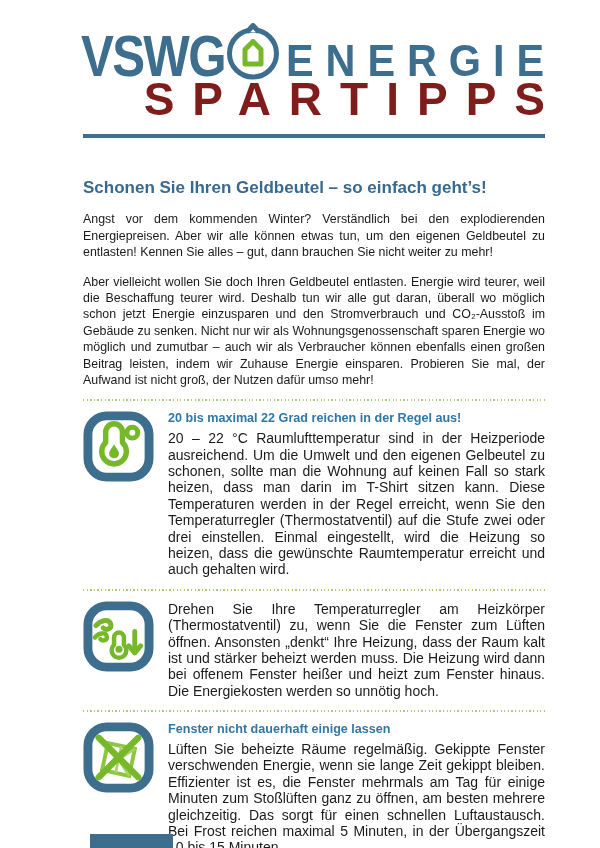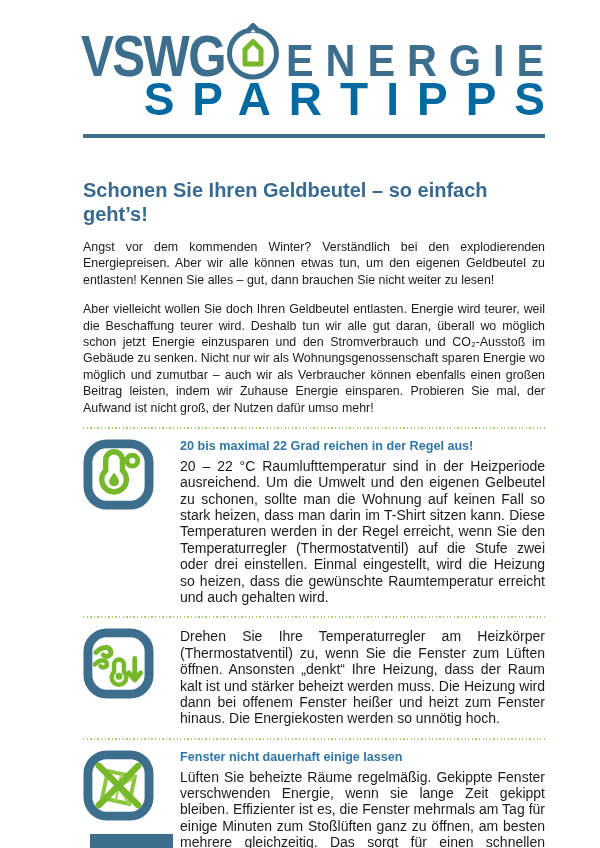--- a/index.html
+++ b/index.html
@@ -19,33 +19,33 @@
   }
   .logo-mark{position:absolute;left:196px;top:23px;width:58px;height:58px;}
   .brand-energie{
     position:absolute;left:258px;top:38px;
     font-size:45px;font-weight:bold;color:#3e6e8e;
     letter-spacing:13px;line-height:1;white-space:nowrap;
     display:inline-block;transform:scaleX(0.92);transform-origin:left top;
   }
   .brand-spartipps{
     position:absolute;right:55px;top:76px;
-    font-size:46px;font-weight:bold;color:#0369a1;
+    font-size:46px;font-weight:bold;color:#7f1d1d;
     letter-spacing:18px;margin-right:-18px;line-height:1;white-space:nowrap;
   }
   .header-rule{position:absolute;left:55px;right:55px;top:134px;height:4px;background:#3e6e8e;}
   
   .content{padding:0 55px;}
-  .main-heading{font-size:20px;font-weight:bold;color:#38698e;margin:39px 0 0;line-height:1.2;}
+  .main-heading{font-size:17px;font-weight:bold;color:#38698e;margin:39px 0 0;line-height:1.2;}
   .intro-par{font-size:12.4px;line-height:16.4px;text-align:justify;margin:13px 0 0;}
   .dotted-sep{
     height:2px;margin-top:11px;
     background:repeating-linear-gradient(90deg,#a9cd77 0,#a9cd77 1.3px,transparent 1.3px,transparent 3.6px);
   }
-  .tip{display:flex;gap:26px;padding-top:10px;align-items:flex-start;}
+  .tip{display:flex;gap:14px;padding-top:10px;align-items:flex-start;}
   .tip-icon{width:71px;height:71px;flex:none;}
   .tip-text{flex:1;min-width:0;}
   .tip-title{font-size:12.6px;font-weight:bold;color:#3077a5;margin:0 0 3px;line-height:1.25;}
   .tip-body{font-size:14px;line-height:16.4px;text-align:justify;margin:0;}
   
   .footer-bar{position:absolute;left:62px;top:834px;width:83px;height:14px;background:#3e6e8e;}
 </style>
 </head>
 <body>
 
@@ -58,21 +58,21 @@
       <path d="M23 9 L29 2.5 L35 9" fill="#ffffff" stroke="#3e6e8e" stroke-width="5" stroke-linejoin="round"></path>
       <path d="M21 41 V26.5 L29 18.5 L37 26.5 V41 Z" fill="none" stroke="#76b82a" stroke-width="5" stroke-linejoin="round"></path>
     </svg>
     <span class="brand-energie">ENERGIE</span>
     <span class="brand-spartipps">SPARTIPPS</span>
     <div class="header-rule"></div>
   </div>
 
   <div class="content">
     <h1 class="main-heading">Schonen Sie Ihren Geldbeutel – so einfach geht’s!</h1>
-    <p class="intro-par">Angst vor dem kommenden Winter? Verständlich bei den explodierenden Energiepreisen. Aber wir alle können etwas tun, um den eigenen Geldbeutel zu entlasten! Kennen Sie alles – gut, dann brauchen Sie nicht weiter zu lesen!</p>
+    <p class="intro-par">Angst vor dem kommenden Winter? Verständlich bei den explodierenden Energiepreisen. Aber wir alle können etwas tun, um den eigenen Geldbeutel zu entlasten! Kennen Sie alles – gut, dann brauchen Sie nicht weiter zu mehr!</p>
     <p class="intro-par">Aber vielleicht wollen Sie doch Ihren Geldbeutel entlasten. Energie wird teurer, weil die Beschaffung teurer wird. Deshalb tun wir alle gut daran, überall wo möglich schon jetzt Energie einzusparen und den Stromverbrauch und CO₂-Ausstoß im Gebäude zu senken. Nicht nur wir als Wohnungsgenossenschaft sparen Energie wo möglich und zumutbar – auch wir als Verbraucher können ebenfalls einen großen Beitrag leisten, indem wir Zuhause Energie einsparen. Probieren Sie mal, der Aufwand ist nicht groß, der Nutzen dafür umso mehr!</p>
 
     <div class="dotted-sep"></div>
 
     <div class="tip">
       <svg class="tip-icon" viewBox="0 0 72 72">
         <rect x="5" y="5" width="62" height="62" rx="19" fill="#ffffff" stroke="#3e6e8e" stroke-width="9"></rect>
         <path d="M23 21.5 a8.5 8.5 0 0 1 17 0 v10.5 a12.5 12.5 0 1 1 -17 0 z" fill="none" stroke="#76b82a" stroke-width="5.5" stroke-linejoin="round"></path>
         <path d="M31.5 34 c3 4.5 5 6.8 5 9 a5 5 0 1 1 -10 0 c0 -2.2 2 -4.5 5 -9 z" fill="#76b82a"></path>
         <circle cx="50" cy="22" r="5.5" fill="none" stroke="#76b82a" stroke-width="5"></circle>

